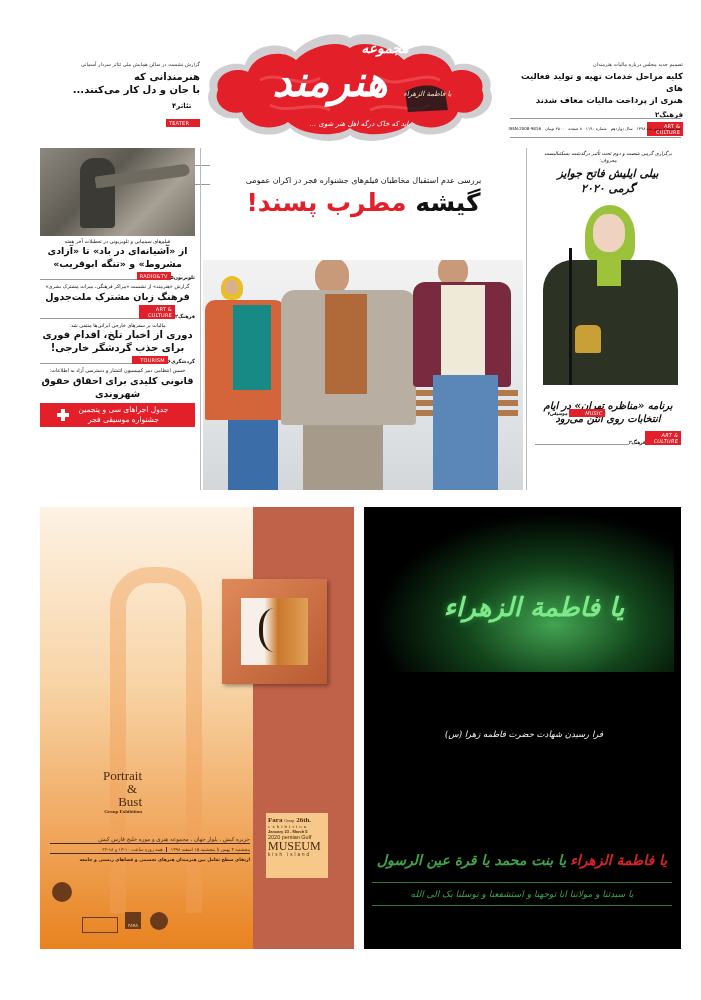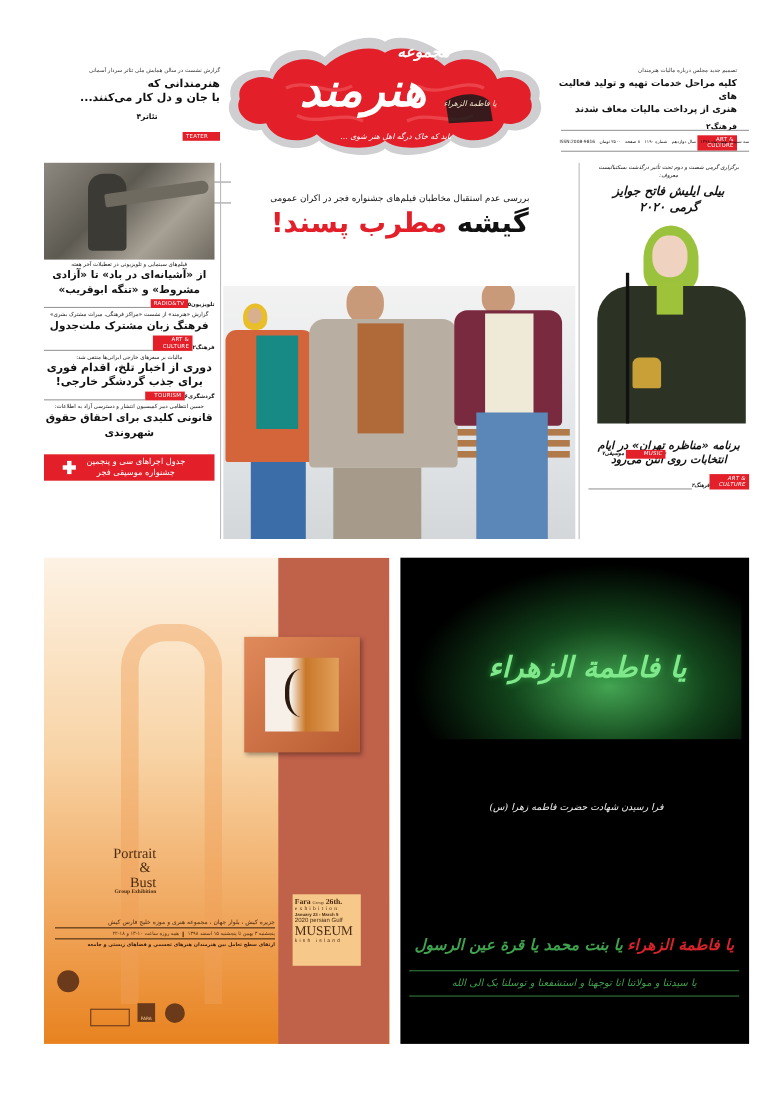--- a/index.html
+++ b/index.html
@@ -9,21 +9,21 @@
   .center { text-align:center; }
   .tag { background:#e3202a; color:#fff; font-size:5px; padding:1px 3px; display:inline-block; letter-spacing:0.2px; }
   .secline { display:flex; align-items:flex-end; gap:0; }
   .hr { height:1px; background:#999; }
   .kicker { font-size:6px; color:#333; line-height:8px; }
   .bold { font-weight:bold; }
 
   
   #masthead { left:200px; top:30px; width:300px; height:115px; }
   #left-teaser { left:40px; top:60px; width:160px; }
-  #right-teaser { left:495px; top:60px; width:175px; }
+  #right-teaser { left:508px; top:60px; width:175px; }
   #info-left { left:40px; top:118px; width:170px; height:18px; }
   #info-right { left:510px; top:118px; width:171px; height:18px; }
 
   
   #col-left { left:40px; top:148px; width:155px; height:342px; }
   #col-center { left:200px; top:148px; width:325px; height:342px; border-left:1px solid #bbb; border-right:1px solid #bbb; }
   #col-right { left:535px; top:148px; width:146px; height:342px;font-style:italic; }
 
   
   #ad-left { left:40px; top:507px; width:314px; height:442px; overflow:hidden; }
@@ -46,21 +46,21 @@
   <div class="abs" style="left:40px;top:22px;width:180px;color:#fff;font-size:42px;font-weight:bold;font-style:italic;text-align:center;line-height:60px;">هنرمند</div>
   <div class="abs" style="left:200px;top:60px;width:55px;color:#f3e6c8;font-size:7px;font-style:italic;text-align:center;">یا فاطمة الزهراء</div>
   <div class="abs" style="left:105px;top:90px;width:110px;color:#fff;font-size:7px;font-style:italic;text-align:center;">... باید که خاک درگه اهل هنر شوی</div>
 </div>
 
 <div id="left-teaser" class="abs rtl">
   <div class="kicker" style="font-size:5px;">گزارش نشست در سالن همایش ملی تئاتر سردار آسمانی</div>
   <div class="bold" style="font-size:10px;line-height:13px;margin-top:2px;">هنرمندانی که</div>
   <div class="bold" style="font-size:10px;line-height:13px;">با جان و دل کار می‌کنند...</div>
   <div style="display:flex;justify-content:flex-start;flex-direction:row-reverse;align-items:center;margin-top:6px;width:76px;">
-    <span class="bold" style="font-size:7px;">تئاتر۴</span>
+    <span class="bold" style="font-size:7px;margin-left:48px;">تئاتر۴</span>
   </div>
   <div class="tag" style="width:28px;direction:ltr;text-align:left;">TEATER</div>
 </div>
 
 <div id="right-teaser" class="abs rtl">
   <div class="kicker" style="font-size:5px;">تصمیم جدید مجلس درباره مالیات هنرمندان</div>
   <div class="bold" style="font-size:8.5px;line-height:12px;margin-top:2px;">کلیه مراحل خدمات تهیه و تولید فعالیت های</div>
   <div class="bold" style="font-size:8.5px;line-height:12px;">هنری از پرداخت مالیات معاف شدند</div>
   <div class="bold" style="font-size:7px;margin-top:5px;">فرهنگ۲</div>
   <div class="tag" style="width:30px;direction:ltr;">ART &amp; CULTURE</div>
@@ -113,21 +113,21 @@
   <div class="center bold" style="font-size:10px;line-height:13px;">دوری از اخبار تلخ، اقدام فوری برای جذب گردشگر خارجی!</div>
   <div class="secline" style="margin-top:2px;">
     <span class="bold" style="font-size:5px;">گردشگری۶</span>
     <span class="tag" style="width:30px;direction:ltr;">TOURISM</span>
     <span class="hr" style="flex:1;"></span>
   </div>
 
   <div class="center" style="font-size:5px;margin-top:3px;line-height:7px;">حسین انتظامی دبیر کمیسیون انتشار و دسترسی آزاد به اطلاعات:</div>
   <div class="center bold" style="font-size:9.5px;line-height:13px;">قانونی کلیدی برای احقاق حقوق شهروندی</div>
 
-  <div style="margin-top:13px;background:#e3202a;color:#fff;display:flex;align-items:center;padding:2px 17px;">
+  <div style="margin-top:3px;background:#e3202a;color:#fff;display:flex;align-items:center;padding:2px 17px;">
     <div class="center" style="flex:1;font-size:7.5px;line-height:10px;">جدول اجراهای سی و پنجمین جشنواره موسیقی فجر</div>
     <div style="width:12px;height:12px;position:relative;">
       <div style="position:absolute;left:4px;top:0;width:4px;height:12px;background:#fff;"></div>
       <div style="position:absolute;left:0;top:4px;width:12px;height:4px;background:#fff;"></div>
     </div>
   </div>
 </div>
 
 <div id="col-center" class="abs">
   <div class="center rtl" style="font-size:8px;margin-top:28px;">بررسی عدم استقبال مخاطبان فیلم‌های جشنواره فجر در اکران عمومی</div>

